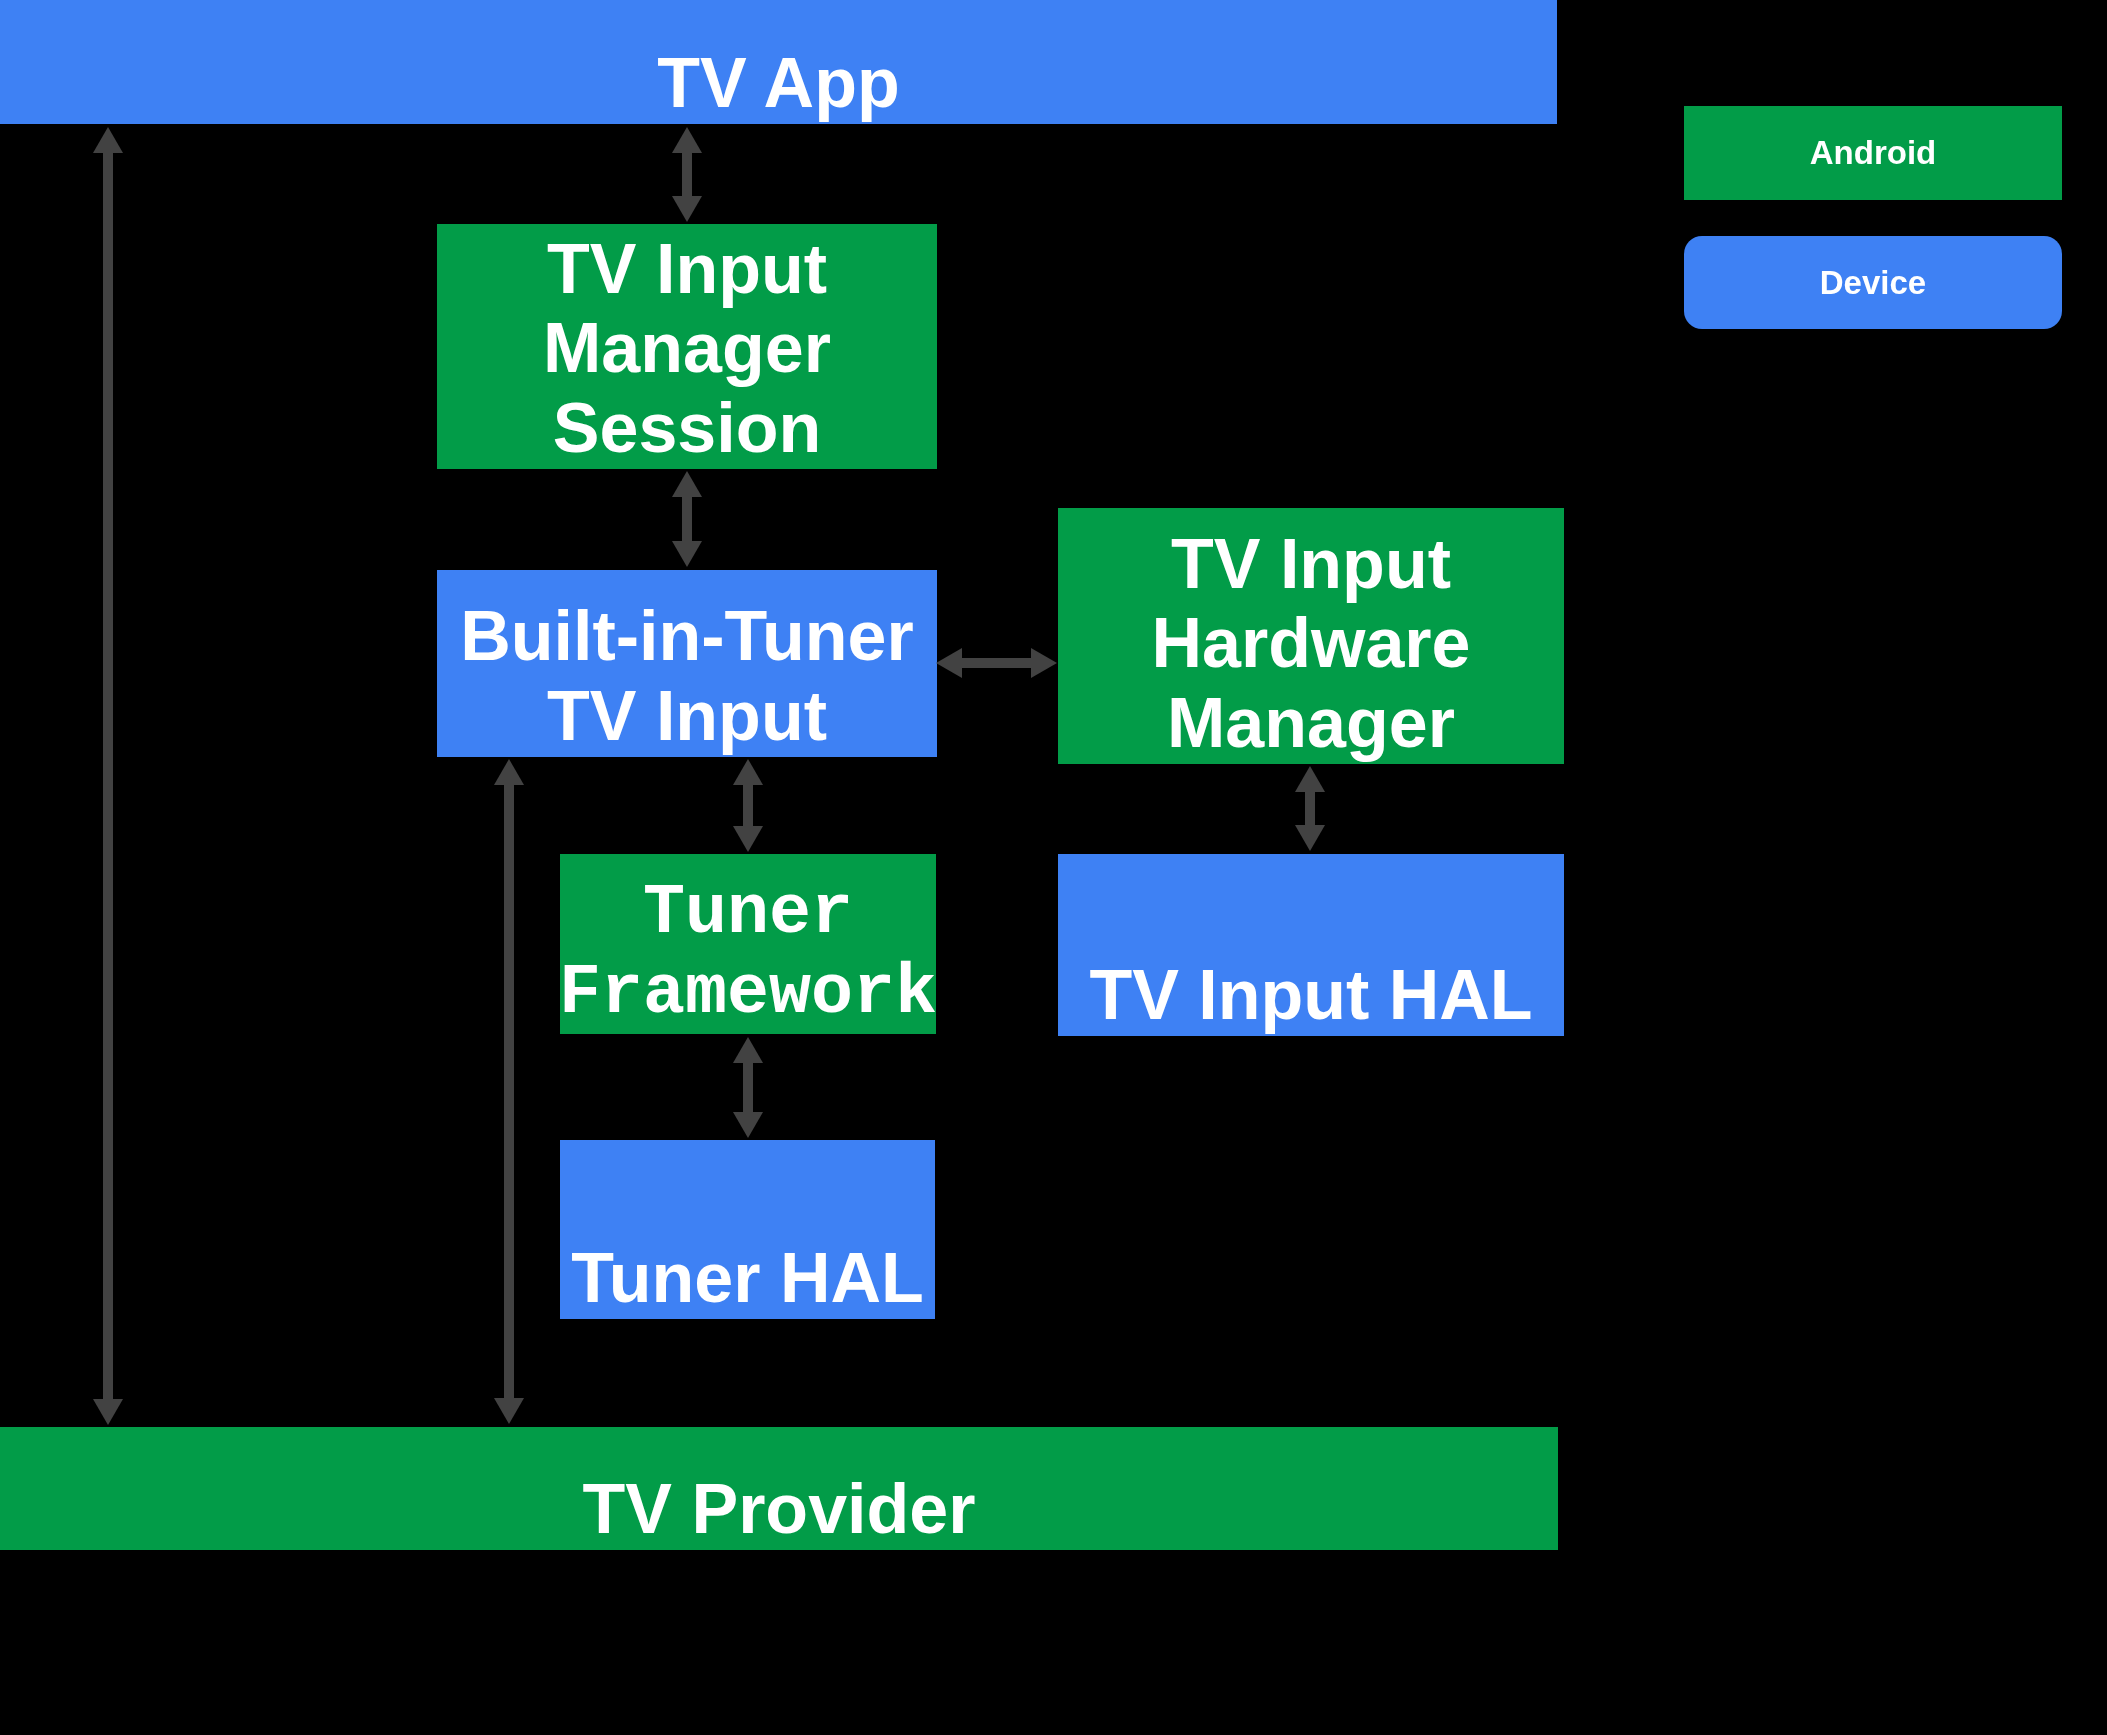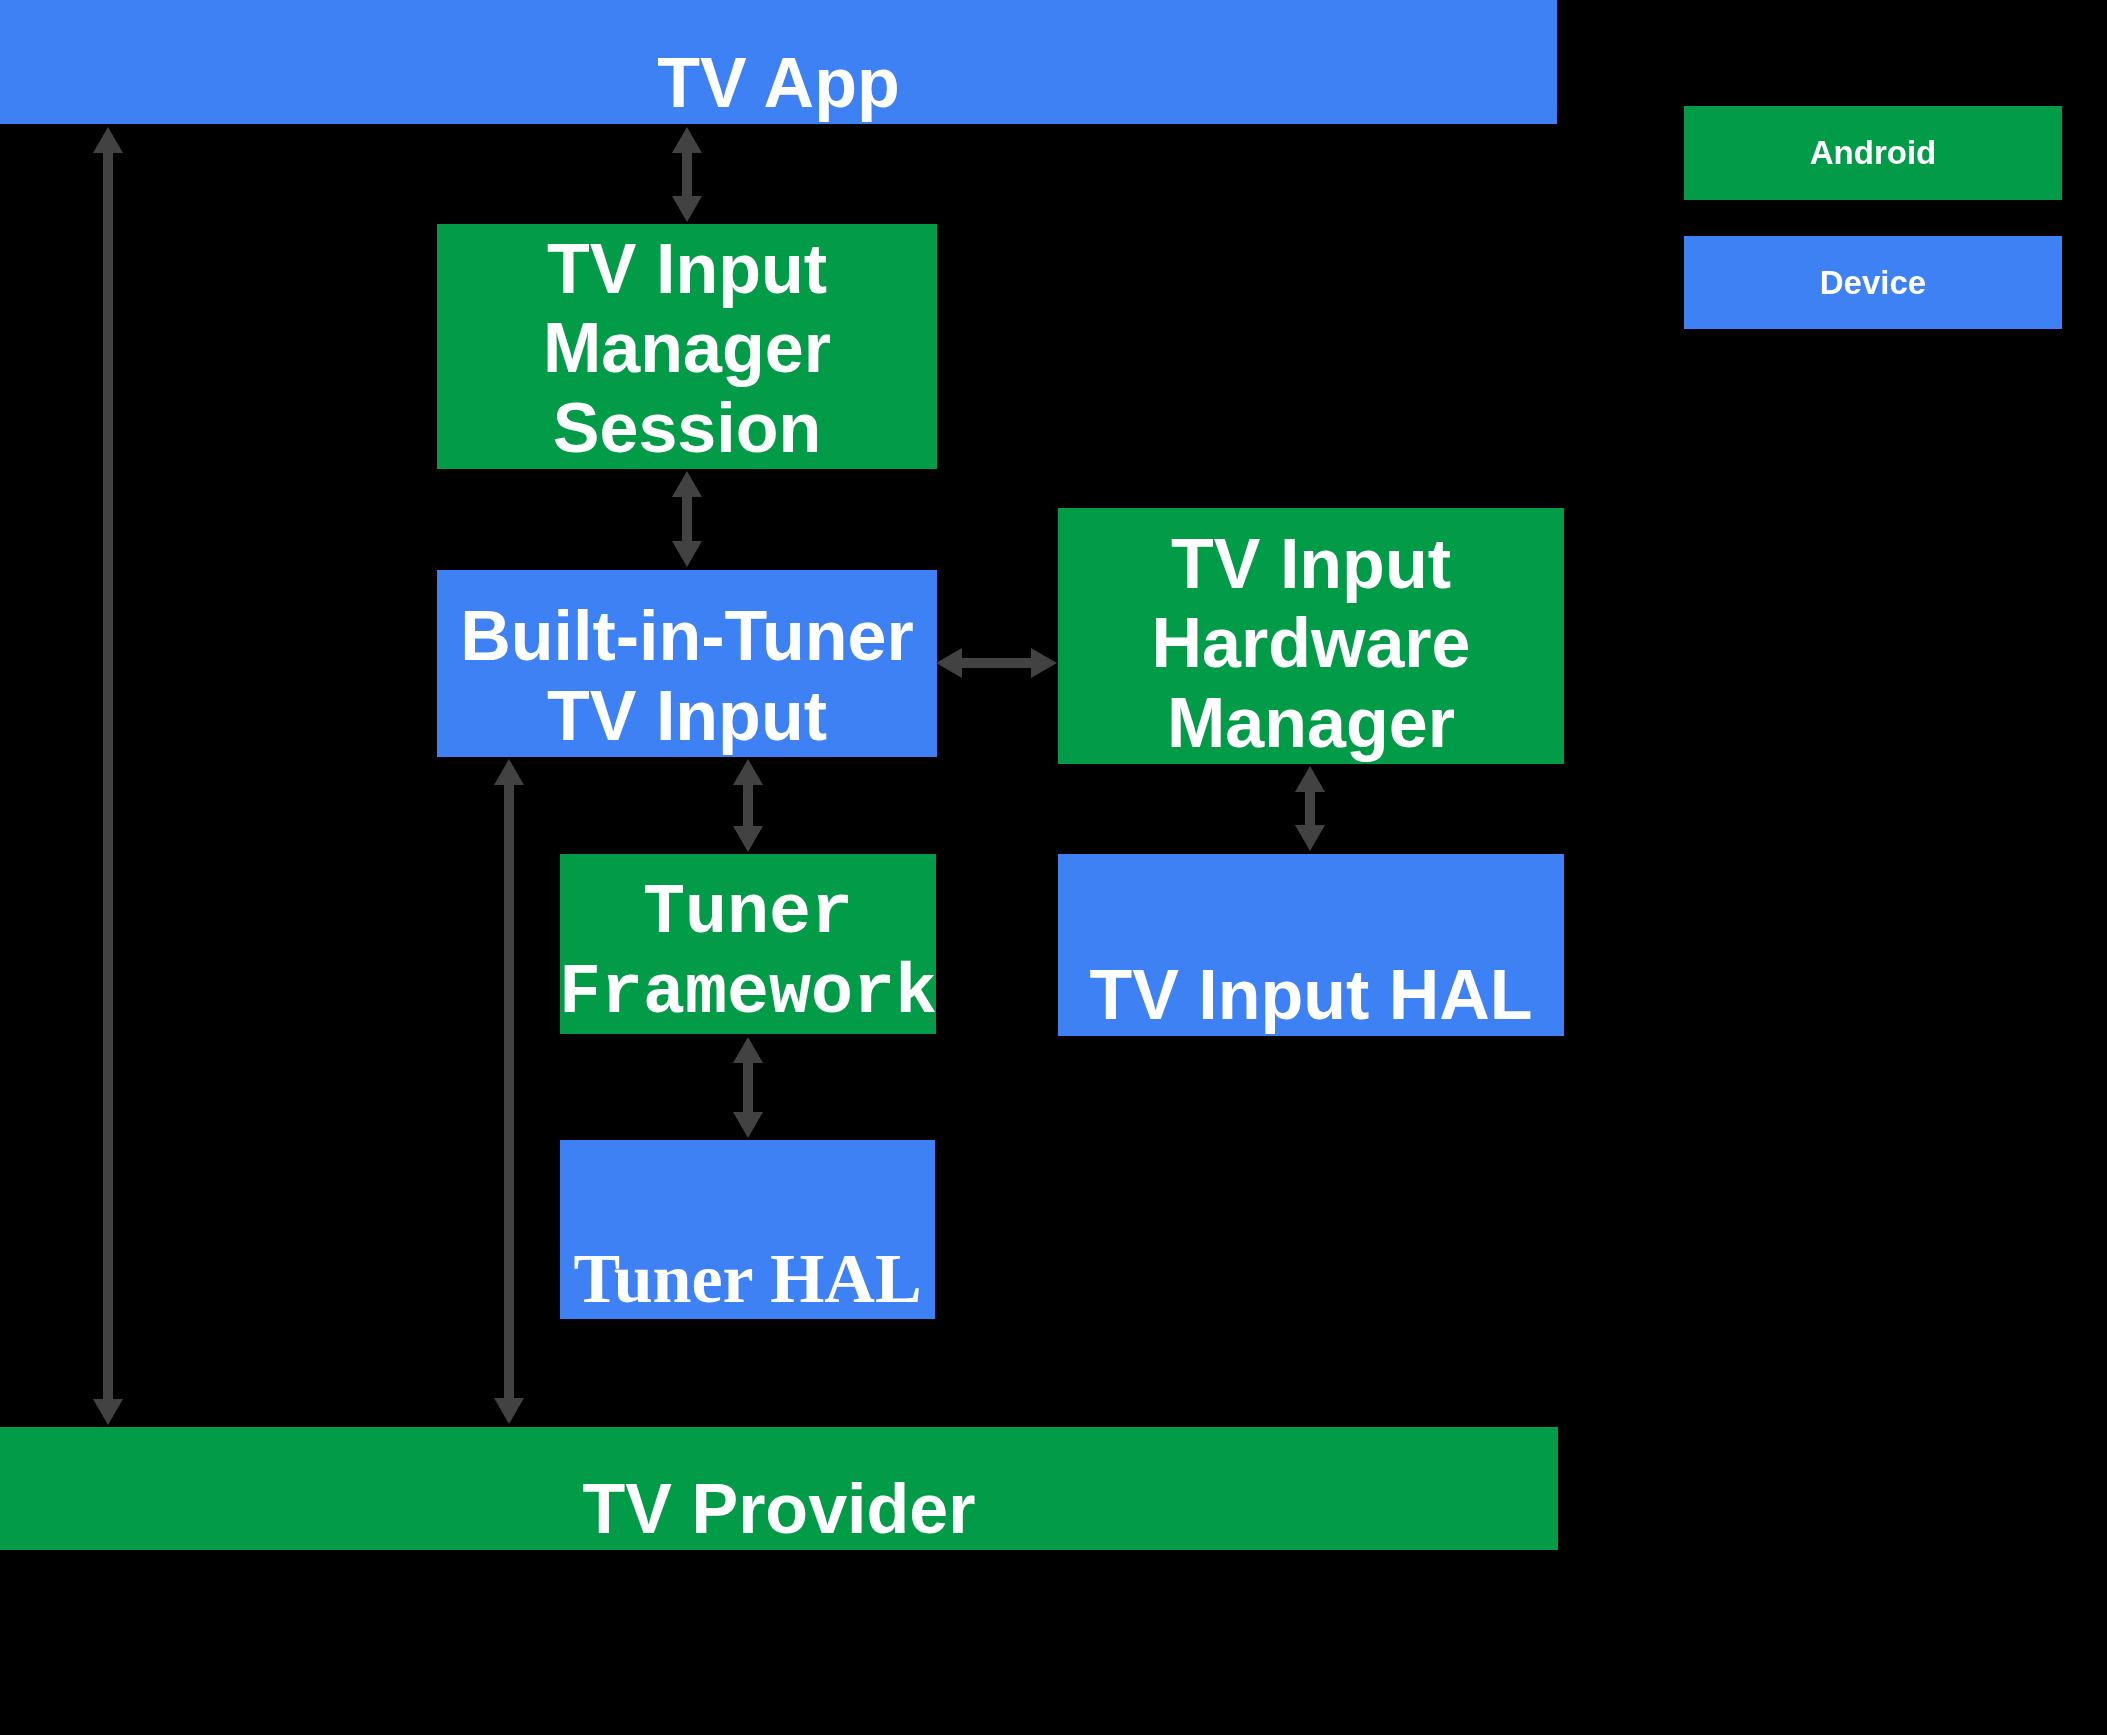--- a/index.html
+++ b/index.html
@@ -31,33 +31,33 @@
   .node .label{white-space:pre-line;}
   .blue{background:var(--device-blue);}
   .green{background:var(--android-green);}
 
   #tv-app        {left:0;     top:0;     width:1557px; height:124px;}
   #tvims         {left:437px; top:224px; width:500px;  height:245px;}
   #bit           {left:437px; top:570px; width:500px;  height:187px;}
   #hwmgr         {left:1058px;top:508px; width:506px;  height:256px;}
   #tunerfw       {left:560px; top:854px;width:376px;  height:180px;font-family:Liberation Mono, monospace;}
   #tvinputhal    {left:1058px;top:854px;width:506px;  height:182px;}
-  #tunerhal      {left:560px; top:1140px;width:375px;  height:179px;font-family:Liberation Serif, serif;}
+  #tunerhal      {left:560px; top:1140px;width:375px;  height:179px;}
   #tvprovider    {left:0;     top:1427px;width:1558px; height:123px;}
 
   
   .legend-box{
     position:absolute;
     display:flex;align-items:center;justify-content:center;
     color:var(--text-white);
     font-weight:700;
     font-size:33px;
   }
   #legend-android{left:1684px;top:106px;width:378px;height:94px;}
-  #legend-device {left:1684px;top:236px;width:378px;height:93px;}
+  #legend-device {left:1684px;top:236px;width:378px;height:93px;border-radius:18px;}
 
   
   .arrow-v{position:absolute;width:30px;}
   .arrow-v .shaft{
     position:absolute;left:50%;transform:translateX(-50%);
     top:22.4px;bottom:22.4px;width:10px;background:var(--arrow-gray);
   }
   .arrow-v .head{position:absolute;left:50%;transform:translateX(-50%);width:0;height:0;}
   .arrow-v .head.up{top:0;border-left:15px solid transparent;border-right:15px solid transparent;border-bottom:26px solid var(--arrow-gray);}
   .arrow-v .head.down{bottom:0;border-left:15px solid transparent;border-right:15px solid transparent;border-top:26px solid var(--arrow-gray);}

